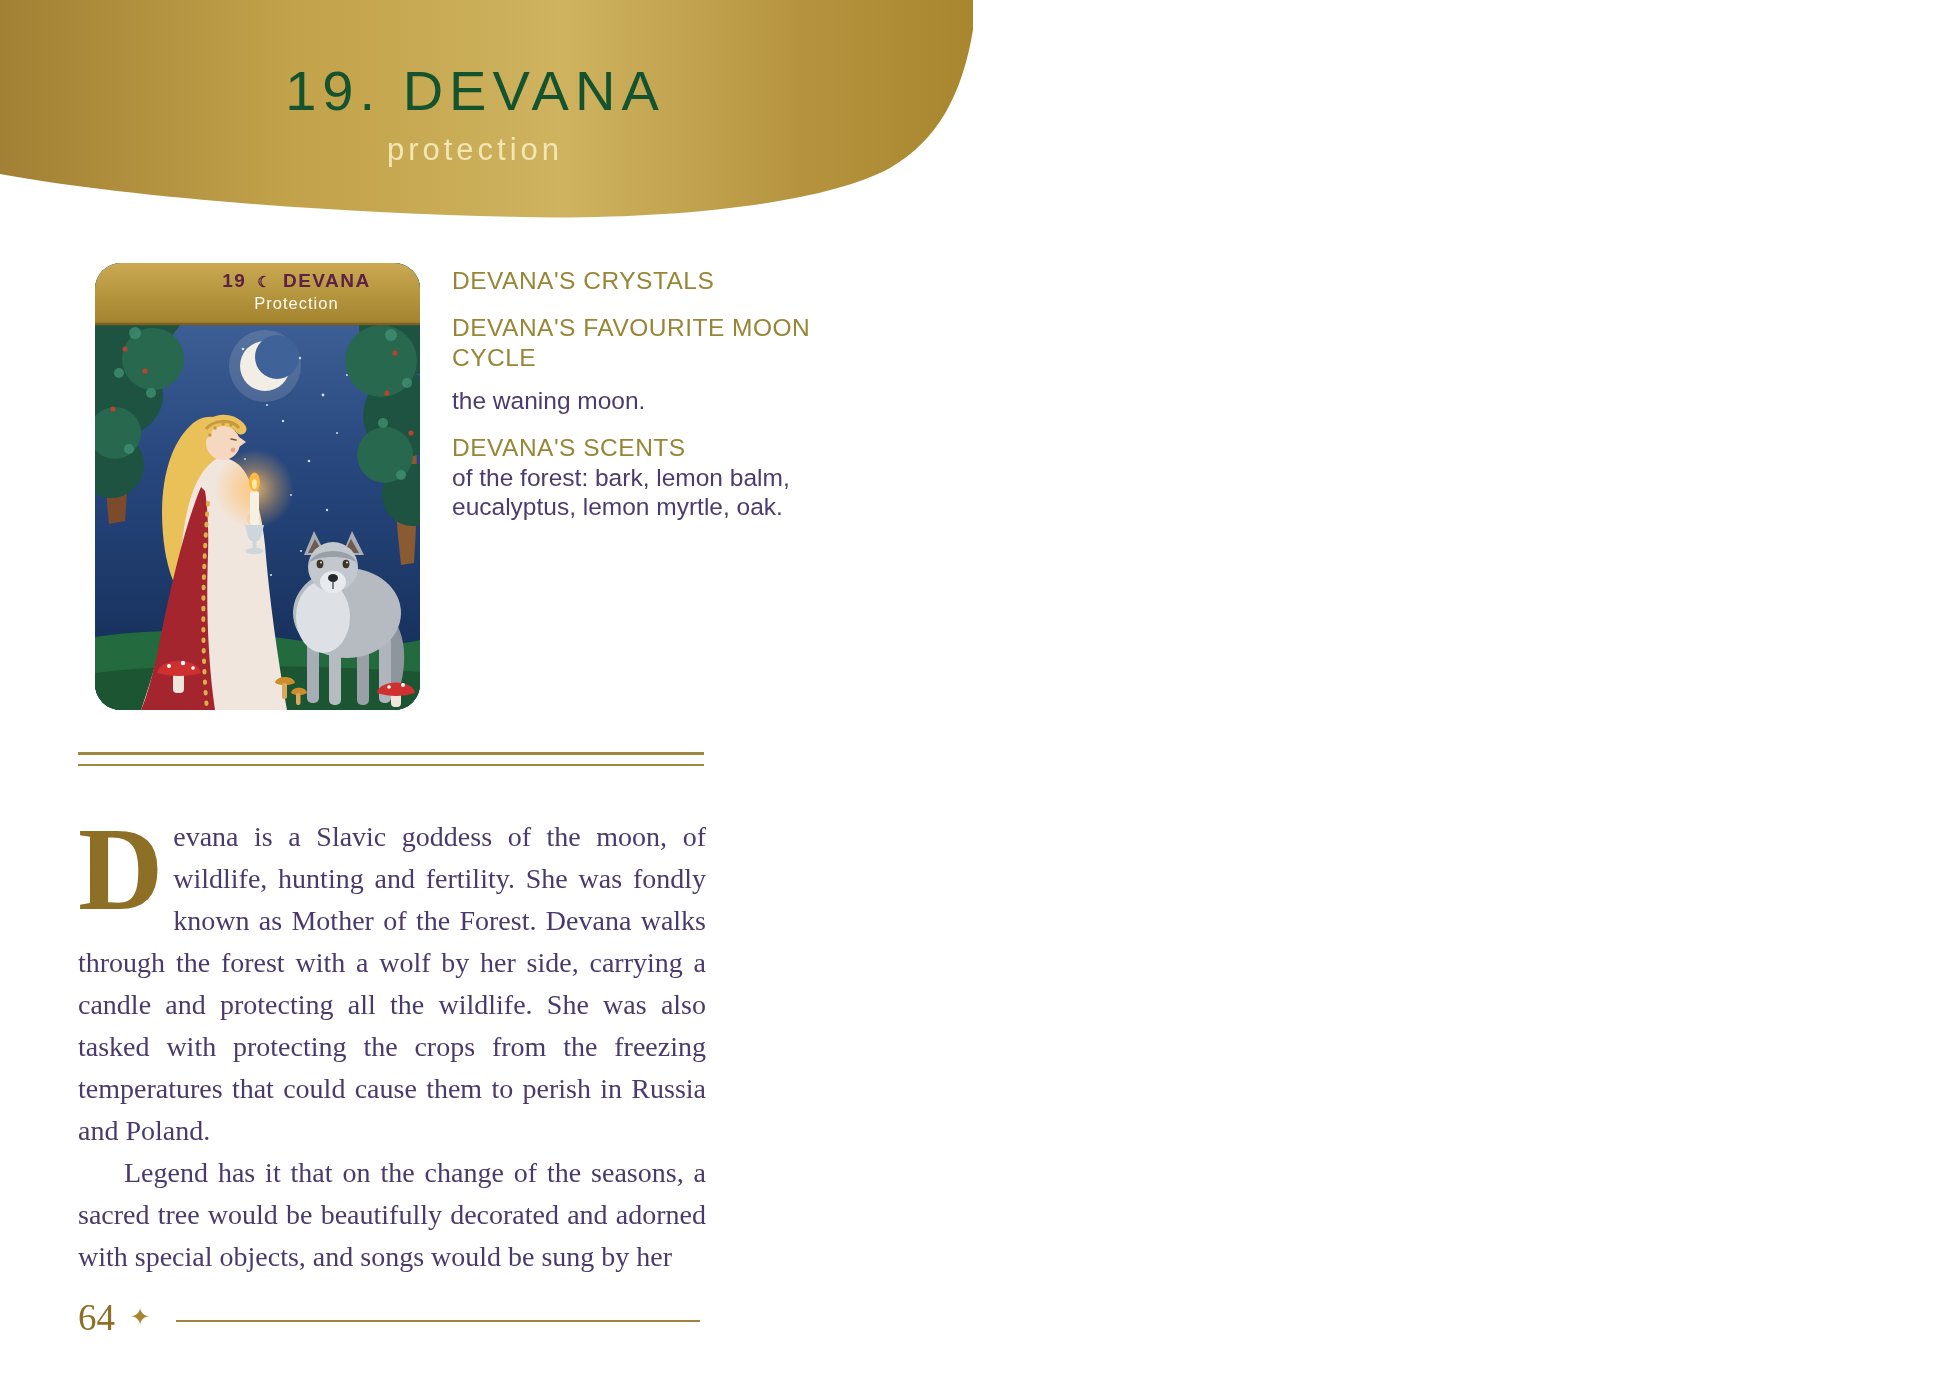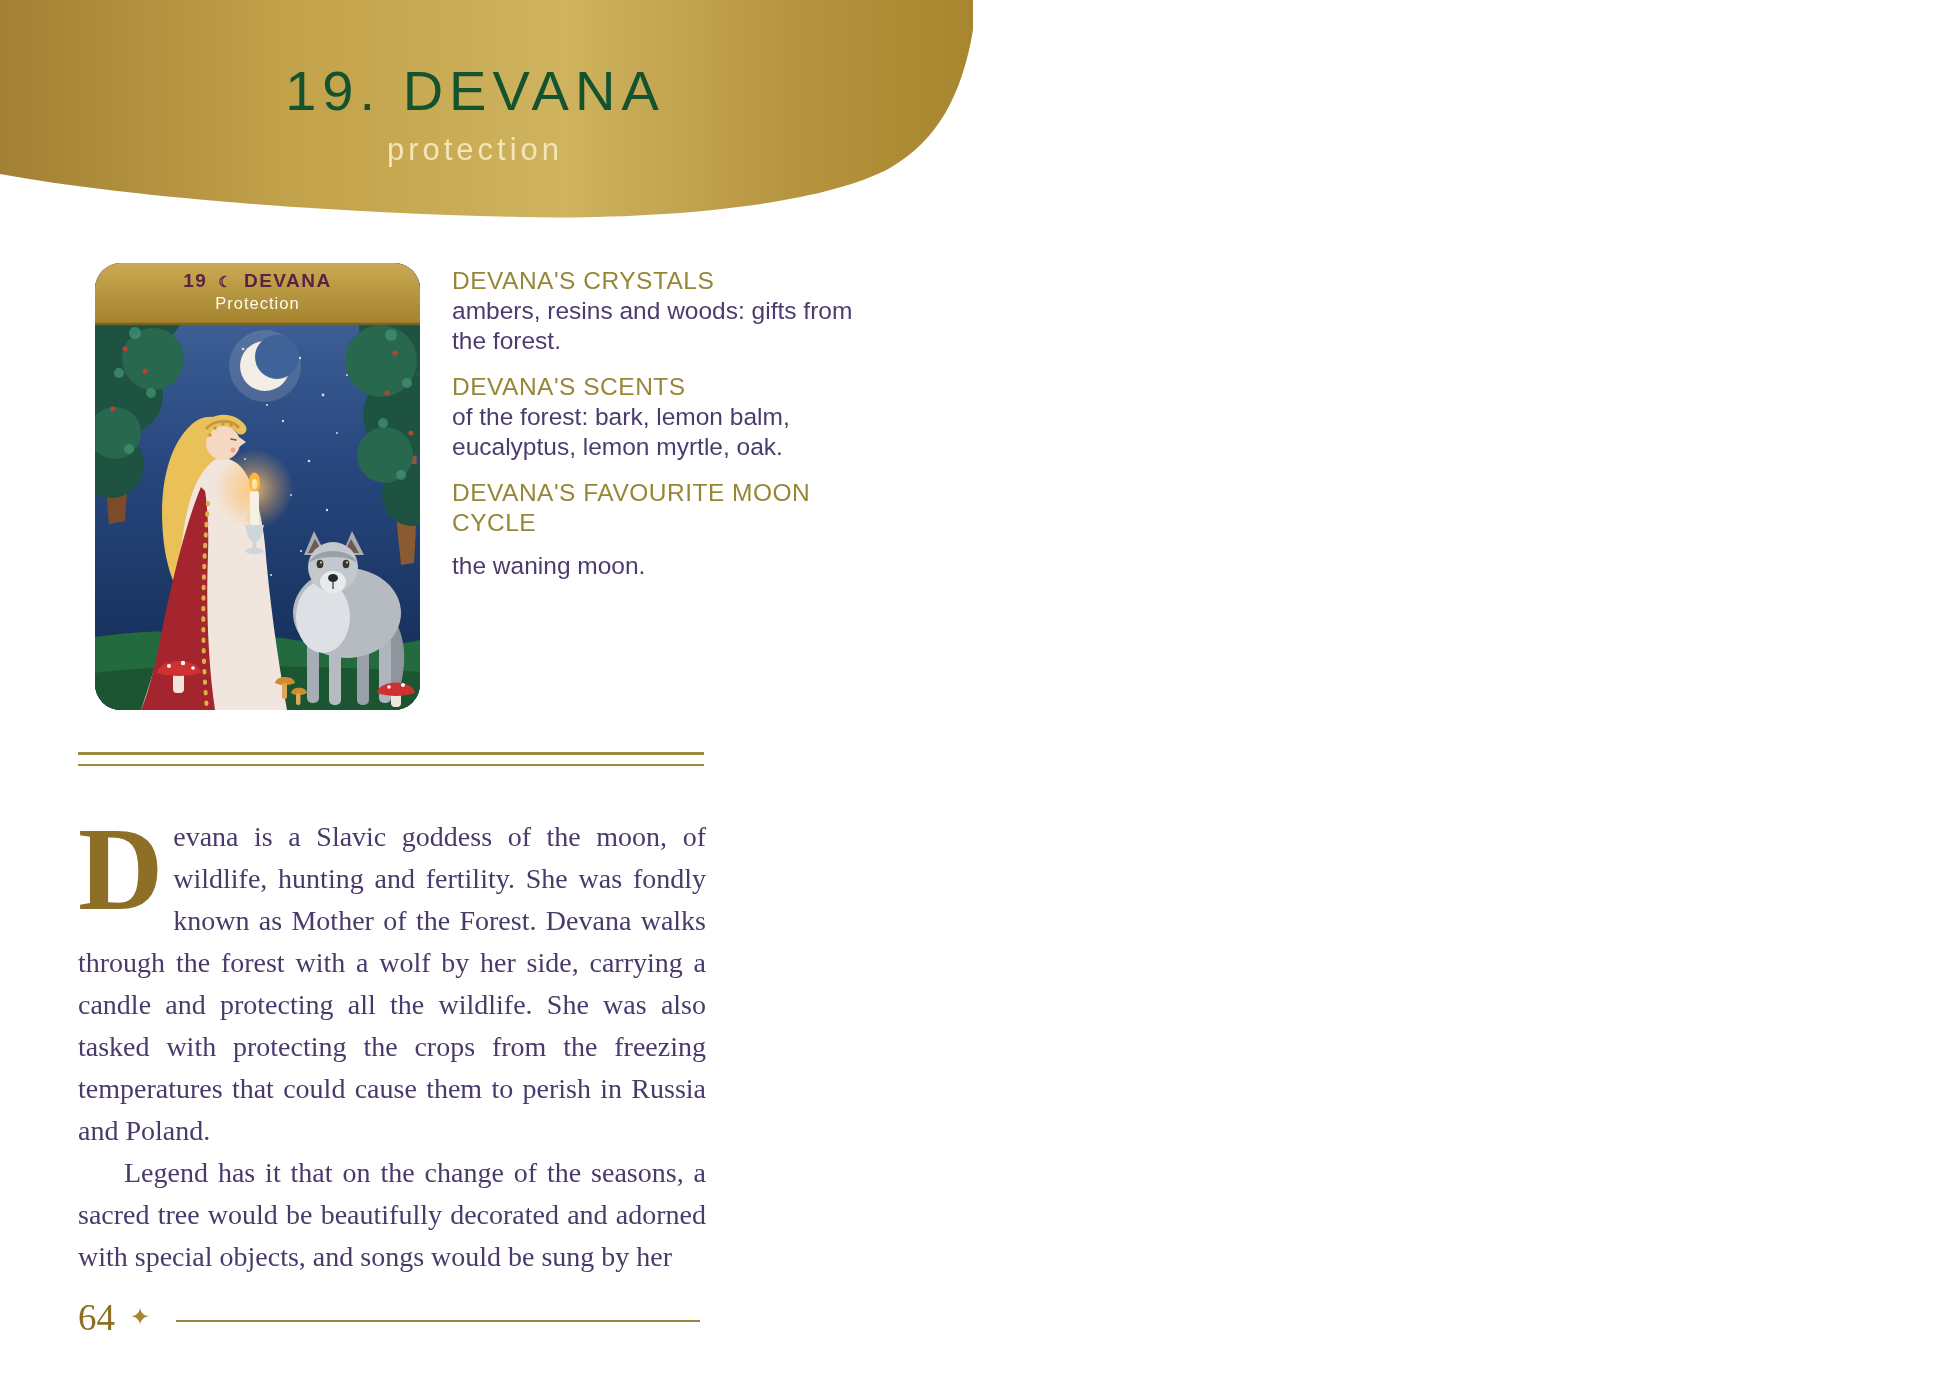--- a/index.html
+++ b/index.html
@@ -23,21 +23,21 @@
     font-size:31px;letter-spacing:4px;color:#f3e5b4;
   }
 
   
   .card{
     position:absolute;left:95px;top:263px;width:325px;height:447px;
     border-radius:26px;overflow:hidden;background:#1c3763;
   }
   .card svg{position:absolute;left:0;top:0;}
   .card-banner-text{
-    position:absolute;left:0;top:7px;width:325px;text-align:center;color:#5c2144;
+    position:absolute;left:0;top:7px;width:325px;text-align:center;color:#5c2144;padding-left:39px;
   }
   .card-title-row{font-size:19px;font-weight:700;letter-spacing:1.5px;}
   .card-title-row .crescent{font-size:15px;padding:0 4px;}
   .card-subtitle{font-size:16.5px;color:#fdfbf4;letter-spacing:1px;margin-top:2px;}
 
   
   .attributes{position:absolute;left:452px;top:266px;width:428px;}
   .attr-block{margin-bottom:17px;}
   .attr-heading{
     font-size:24.5px;color:#978636;letter-spacing:0.5px;line-height:30px;
@@ -266,30 +266,29 @@
         <span class="crescent">☾</span>
         <span>DEVANA</span>
       </div>
       <div class="card-subtitle">Protection</div>
     </div>
   </div>
 
   <div class="attributes">
     <div class="attr-block">
       <div class="attr-heading">DEVANA'S CRYSTALS</div>
-      <div class="attr-body">ambers, resins and woods: gifts from the forest.</div>
+    </div>
+    <div class="attr-block">
+      <div class="attr-heading">DEVANA'S FAVOURITE MOON CYCLE</div>
+      <div class="attr-body gap">the waning moon.</div>
     </div>
     <div class="attr-block">
       <div class="attr-heading">DEVANA'S SCENTS</div>
       <div class="attr-body">of the forest: bark, lemon balm, eucalyptus, lemon myrtle, oak.</div>
     </div>
-    <div class="attr-block">
-      <div class="attr-heading">DEVANA'S FAVOURITE MOON CYCLE</div>
-      <div class="attr-body gap">the waning moon.</div>
-    </div>
   </div>
 
   <div class="rule-double"></div>
 
   <div class="body-text body-left">
     <p><span class="dropcap">D</span><span>evana is a Slavic goddess of the moon, of wildlife, hunting and fertility. She was fondly known as Mother of the Forest. Devana walks through the forest with a wolf by her side, carrying a candle and protecting all the wildlife. She was also tasked with protecting the crops from the freezing temperatures that could cause them to perish in Russia and Poland.</span></p>
     <p class="indent">Legend has it that on the change of the seasons, a sacred tree would be beautifully decorated and adorned with special objects, and songs would be sung by her</p>
   </div>
 
   <span class="pagenum pn-left">64</span>

